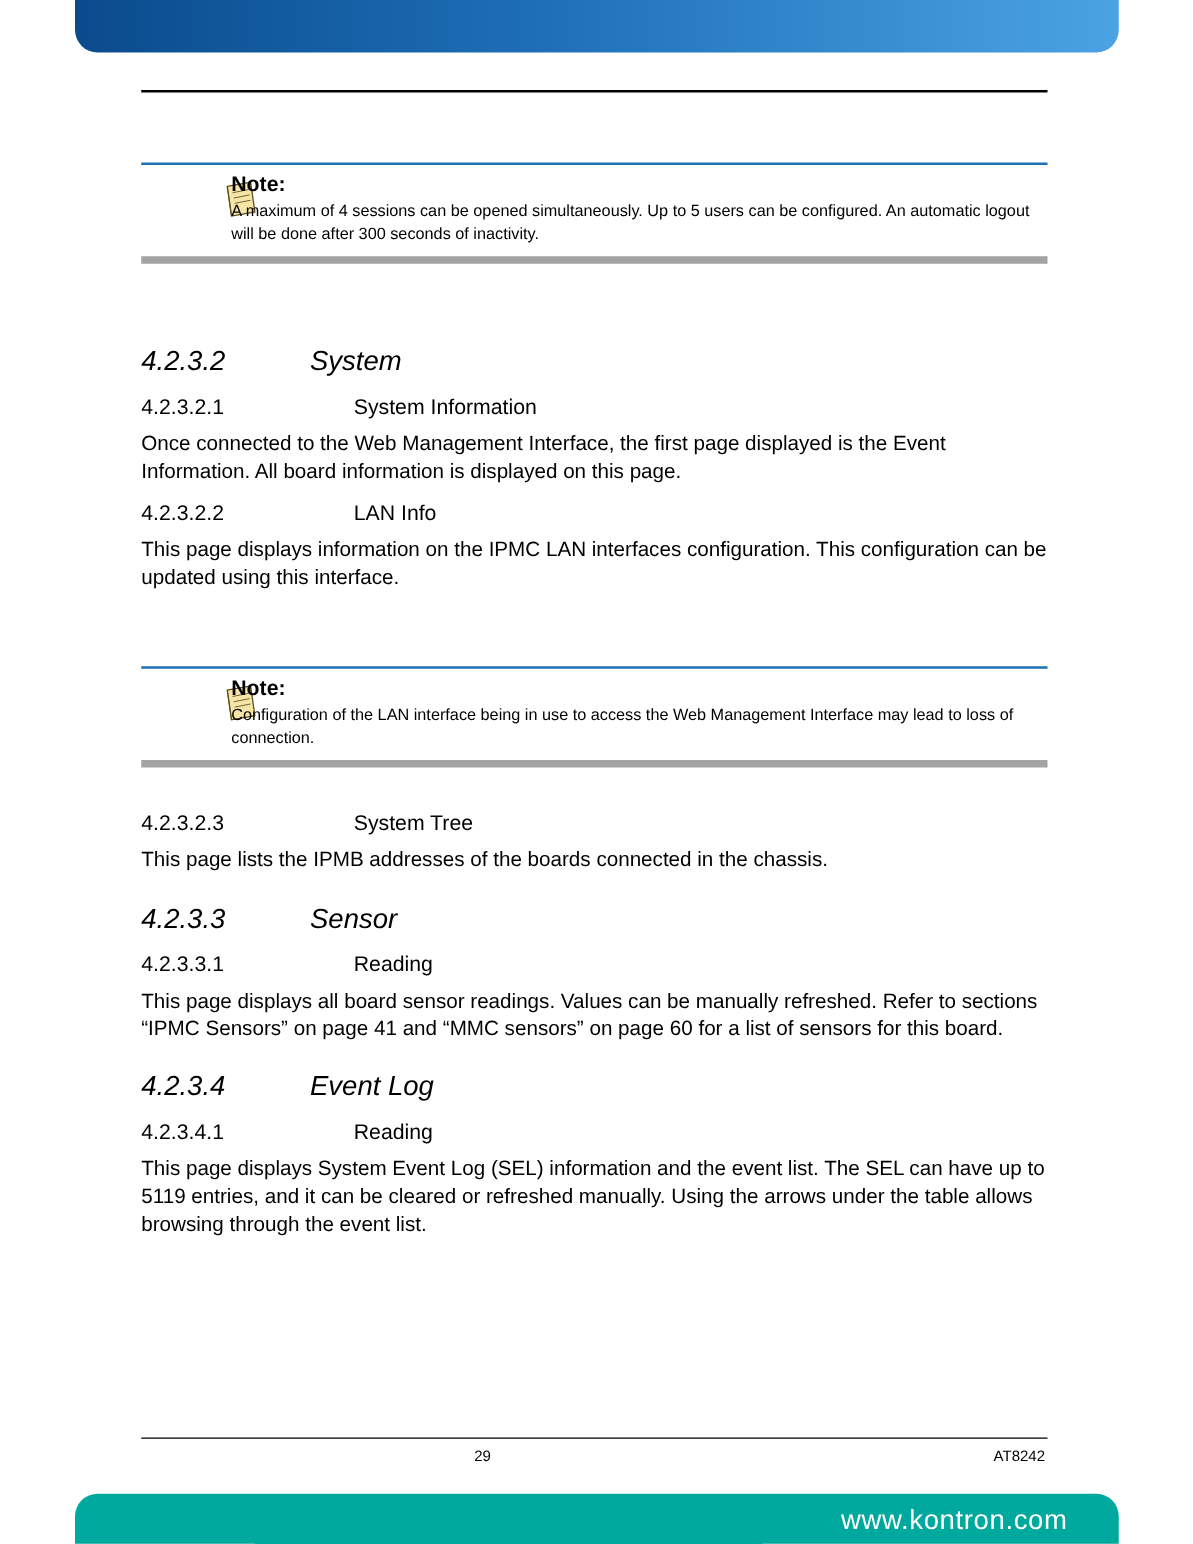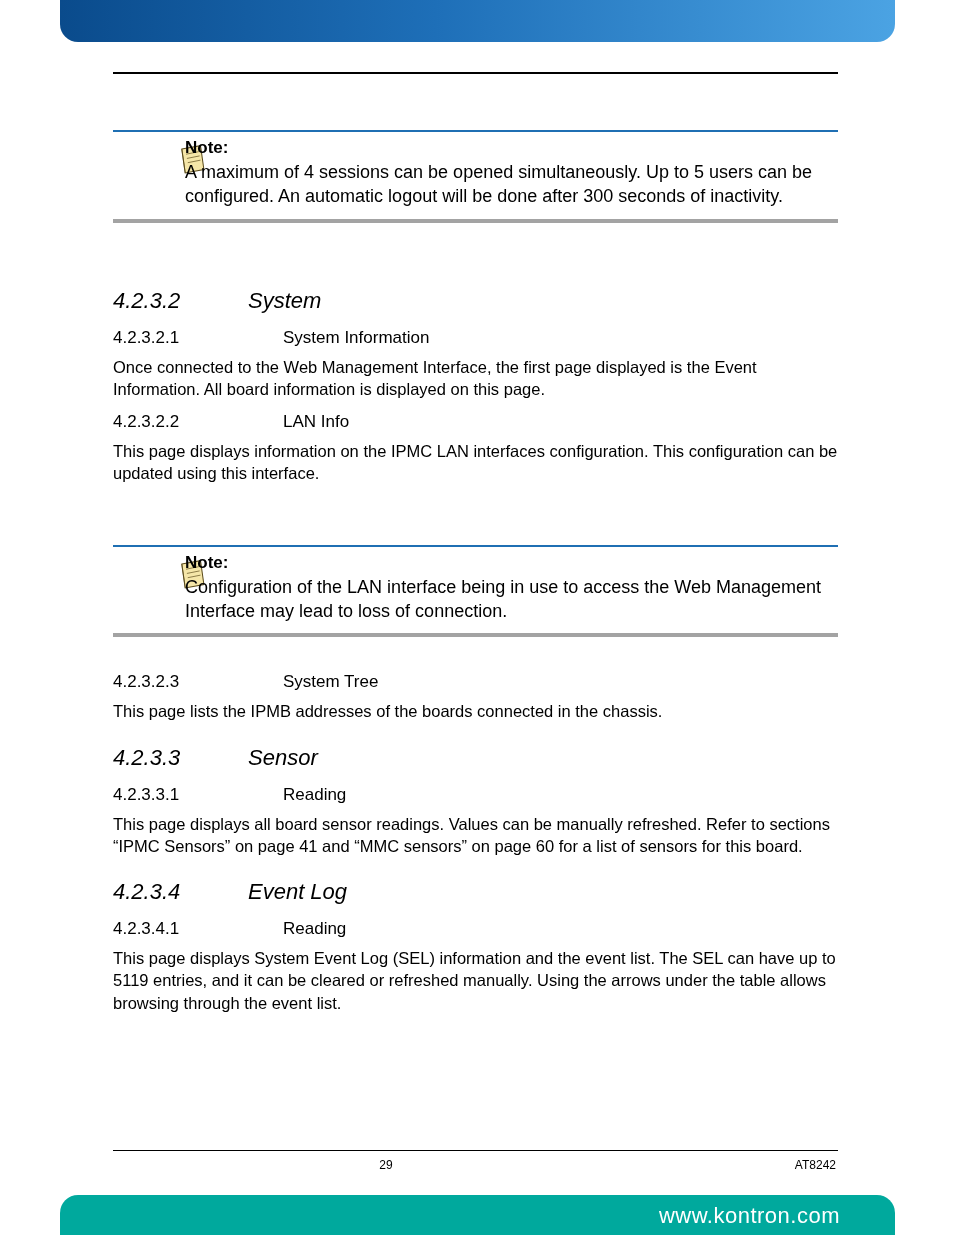--- a/index.html
+++ b/index.html
@@ -30,21 +30,21 @@
     background: #000;
   }
   .content {
     position: absolute;
     top: 130px;
     left: 113px;
     width: 725px;
   }
   .note-box {
     border-top: 2px solid #1f6fb3;
-    border-bottom: 4px solid #a3a3a3;
+    border-bottom: 6px solid #a3a3a3;
     padding: 6px 0 10px 0;
     margin-bottom: 35px;
     display: flex;
     align-items: flex-start;
   }
   .note-icon-cell {
     width: 58px;
     padding-left: 62px;
     padding-right: 10px;
     padding-top: 6px;
@@ -52,21 +52,21 @@
   .note-text-cell {
     flex: 1;
     padding-left: 0;
   }
   .note-label {
     font-weight: bold;
     font-size: 17px;
     margin-bottom: 2px;
   }
   .note-body {
-    font-size: 18px;
+    font-size: 13px;
     line-height: 1.35;
   }
   .sec-h {
     color: #000000;
     font-style: italic;
     font-size: 22px;
     font-weight: 400;
     margin-top: 22px;
     margin-bottom: 14px;
   }
@@ -117,21 +117,21 @@
     top: 1195px;
     left: 60px;
     width: 835px;
     height: 40px;
     background: #00a99d;
     border-top-left-radius: 18px;
     border-top-right-radius: 18px;
     color: #fff;
     font-size: 22px;
     text-align: right;
-    padding-right: 55px;
+    padding-right: 41px;
     padding-top: 8px;
     letter-spacing: 0.5px;
   }
   .note-icon-svg {
     width: 34px;
     height: 34px;
   }
 </style>
 </head>
 <body>

